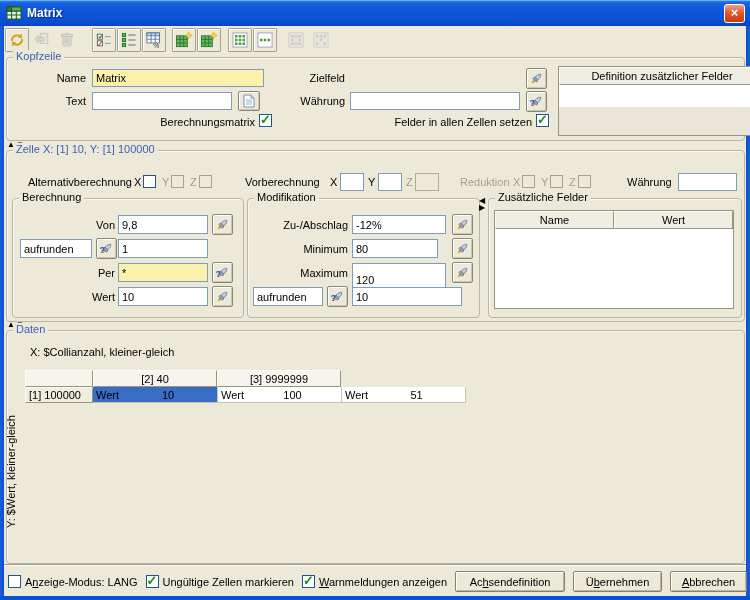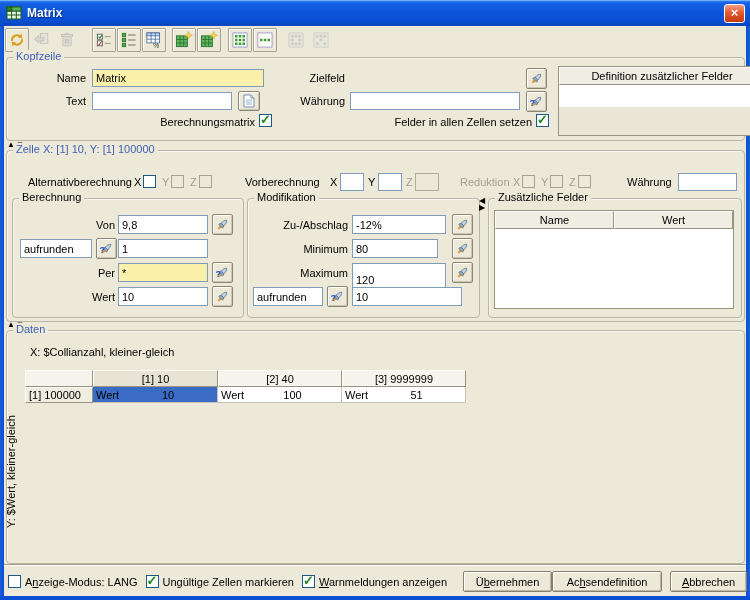--- a/index.html
+++ b/index.html
@@ -412,21 +412,20 @@
   <span class="tri" style="left:7px;top:321px">▲▼</span>
 
   <div class="grp" style="left:6px;top:330px;width:737px;height:232px">
     <span class="grp-legend">Daten</span>
   </div>
   <span class="lbl" style="left:30px;top:346px">X: $Collianzahl, kleiner-gleich</span>
   <span class="ylab">Y: $Wert, kleiner-gleich</span>
   <div class="dtable">
     <div class="dthead">
       <div class="dth" style="width:68px"></div>
-      <div class="dth sel" style="width:125px">[1] 10</div>
       <div class="dth" style="width:124px">[2] 40</div>
       <div class="dth" style="width:124px">[3] 9999999</div>
     </div>
     <div class="dtrow">
       <div class="dtrh">[1] 100000</div>
       <div class="dtc sel" style="width:125px">
         <span class="cl">Wert</span>
         <span class="cv">10</span>
       </div>
       <div class="dtc" style="width:124px">
@@ -441,18 +440,18 @@
   </div>
 
   <div class="divider"></div>
   <div class="statusbar">
     <span class="cb cbi"></span>
     <span class="cbl">A<u>n</u>zeige-Modus: LANG</span>
     <span class="cb cbi cb-checked"></span>
     <span class="cbl">Un<u>g</u>ültige Zellen markieren</span>
     <span class="cb cbi cb-checked"></span>
     <span class="cbl"><u>W</u>arnmeldungen anzeigen</span>
+    <button class="pbtn" style="margin-left:auto;width:110px">Ac<u>h</u>sendefinition</button>
     <button class="pbtn" style="width:89px">Ü<u>b</u>ernehmen</button>
-    <button class="pbtn" style="margin-left:auto;width:110px">Ac<u>h</u>sendefinition</button>
     <button class="pbtn" style="width:77px"><u>A</u>bbrechen</button>
   </div>
 
 </div>
 
 </body></html>

